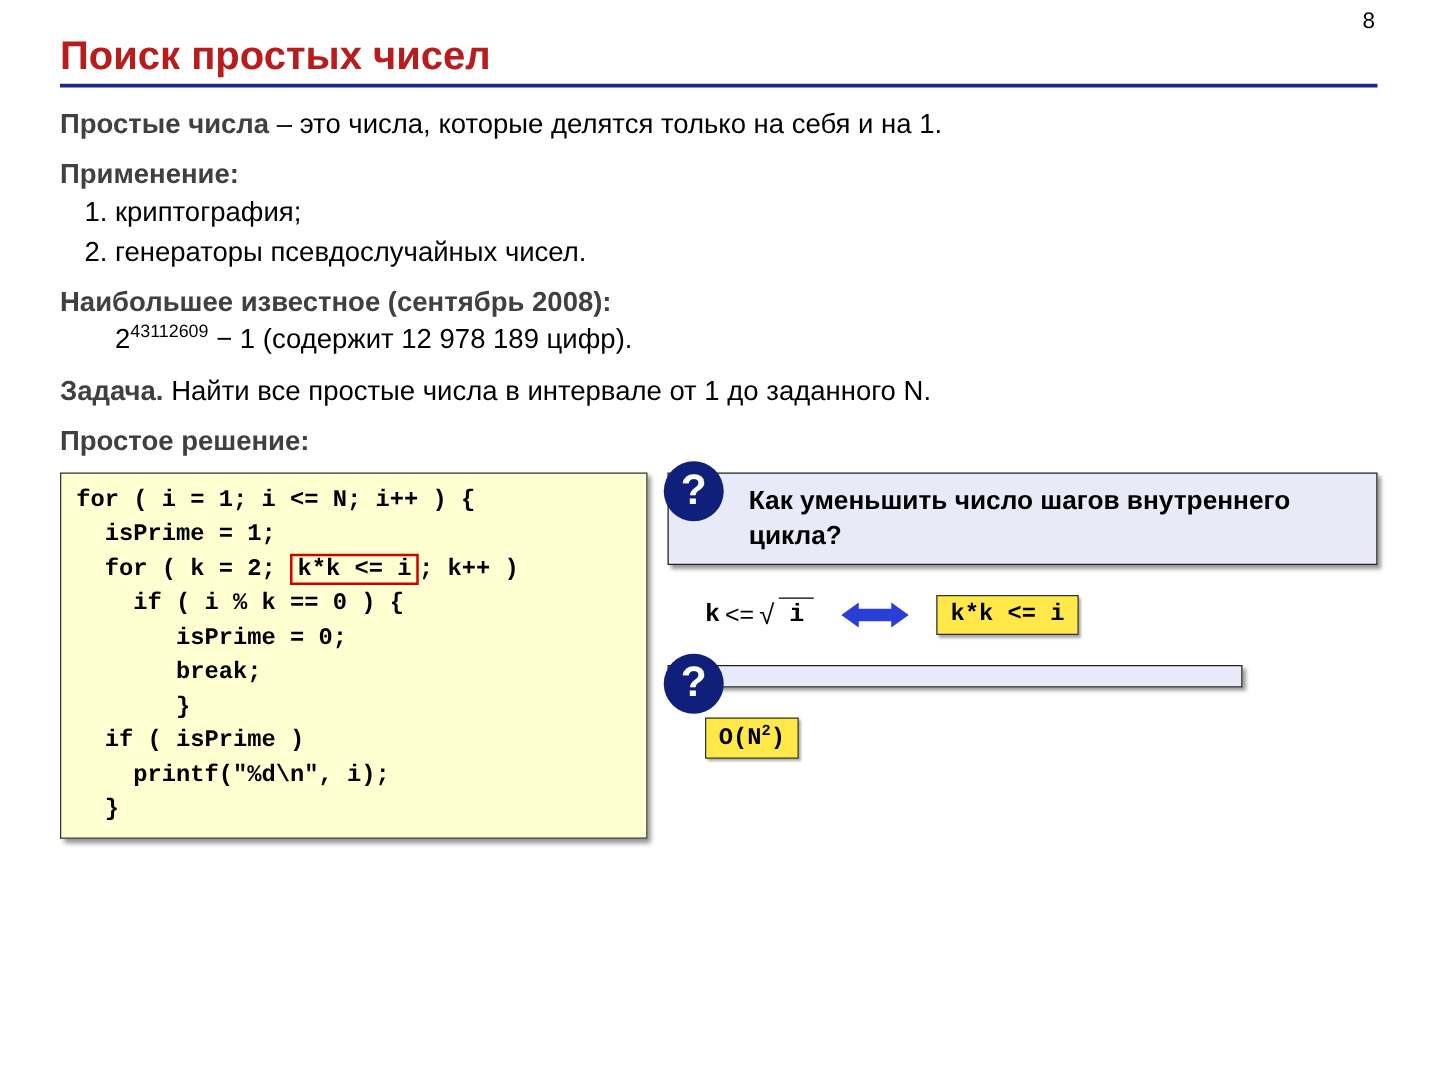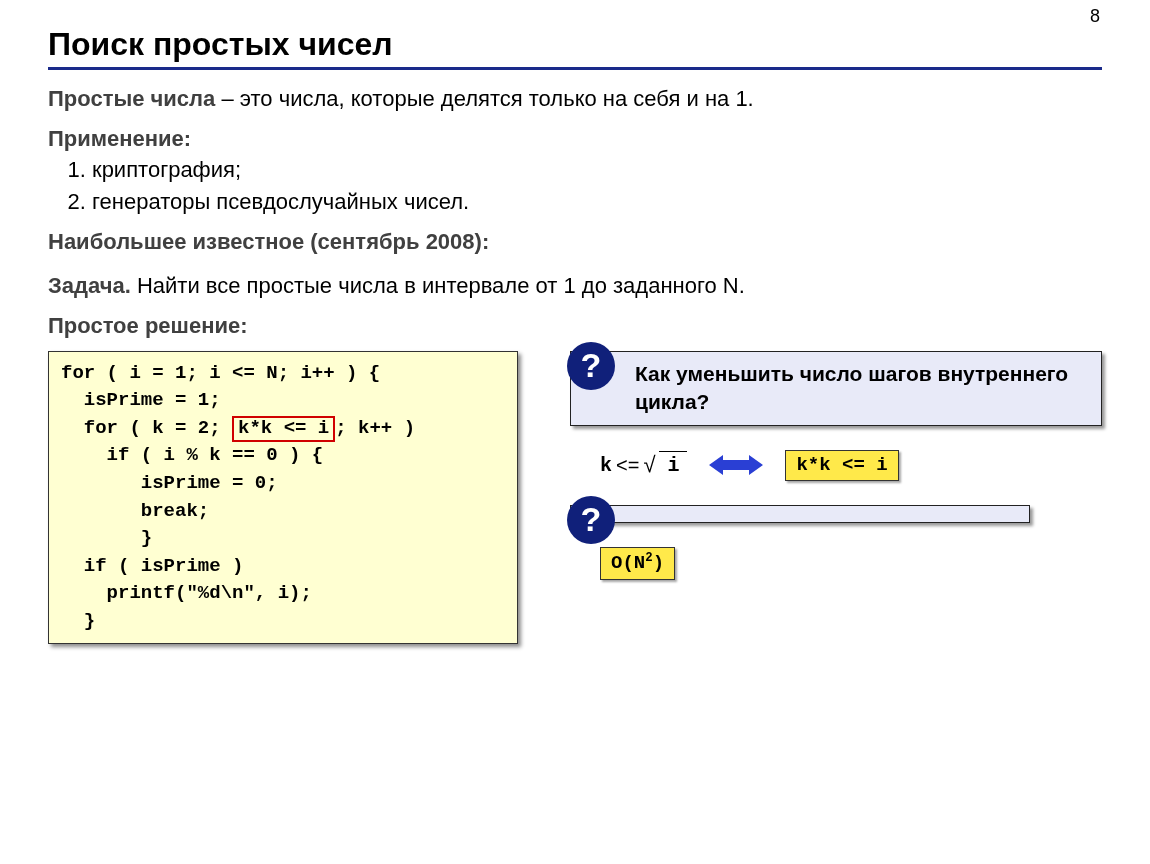--- a/index.html
+++ b/index.html
@@ -20,41 +20,41 @@
     position: absolute;
     top: 6px;
     right: 50px;
     font-size: 18px;
     color: #000;
   }
   h1.title {
     font-size: 32px;
     font-weight: bold;
     margin: 0 0 4px 0;
-    color: #000000;
+    color: #b91c1c;
   }
   .hr {
     border: none;
     border-top: 3px solid #1a2a8a;
     margin: 0 0 14px 0;
   }
   .body {
     font-size: 22px;
     line-height: 1.35;
   }
   .blue { color: #404040; font-weight: bold; }
   .para { margin: 0 0 10px 0; }
   ol.apps {
     margin: 2px 0 10px 44px;
     padding: 0;
   }
   ol.apps li { margin: 0 0 2px 0; }
   .columns {
     display: flex;
-    gap: 52px;
+    gap: 16px;
     align-items: flex-start;
     margin-top: 8px;
   }
   .col-left { flex: 0 0 470px; }
   .col-right { flex: 1 1 auto; }
 
   .codebox {
     background: #ffffd2;
     border: 1px solid #333;
     box-shadow: 3px 3px 4px rgba(0,0,0,.45);
@@ -159,21 +159,24 @@
     <p class="para">
       <span class="blue">Простые числа</span><span> – это числа, которые делятся только на себя и на 1.</span>
     </p>
 
     <p class="para blue" style="margin-bottom:2px">Применение:</p>
     <ol class="apps">
       <li>криптография;</li>
       <li>генераторы псевдослучайных чисел.</li>
     </ol>
 
-    <p class="para blue" style="margin-bottom:15px">Наибольшее известное (сентябрь 2008):</p>
+    <p class="para blue" style="margin-bottom:0">Наибольшее известное (сентябрь 2008):</p>
+    <p class="para" style="margin-left:44px;margin-bottom:12px">
+      <span>2</span><sup>43112609</sup><span> − 1 (содержит 12 978 189 цифр).</span>
+    </p>
 
     <p class="para">
       <span class="blue">Задача.</span><span> Найти все простые числа в интервале от 1 до заданного N.</span>
     </p>
 
     <p class="para blue">Простое решение:</p>
 
     <div class="columns">
       <div class="col-left">
         <div class="codebox"><span>for ( i = 1; i &lt;= N; i++ ) {</span>

